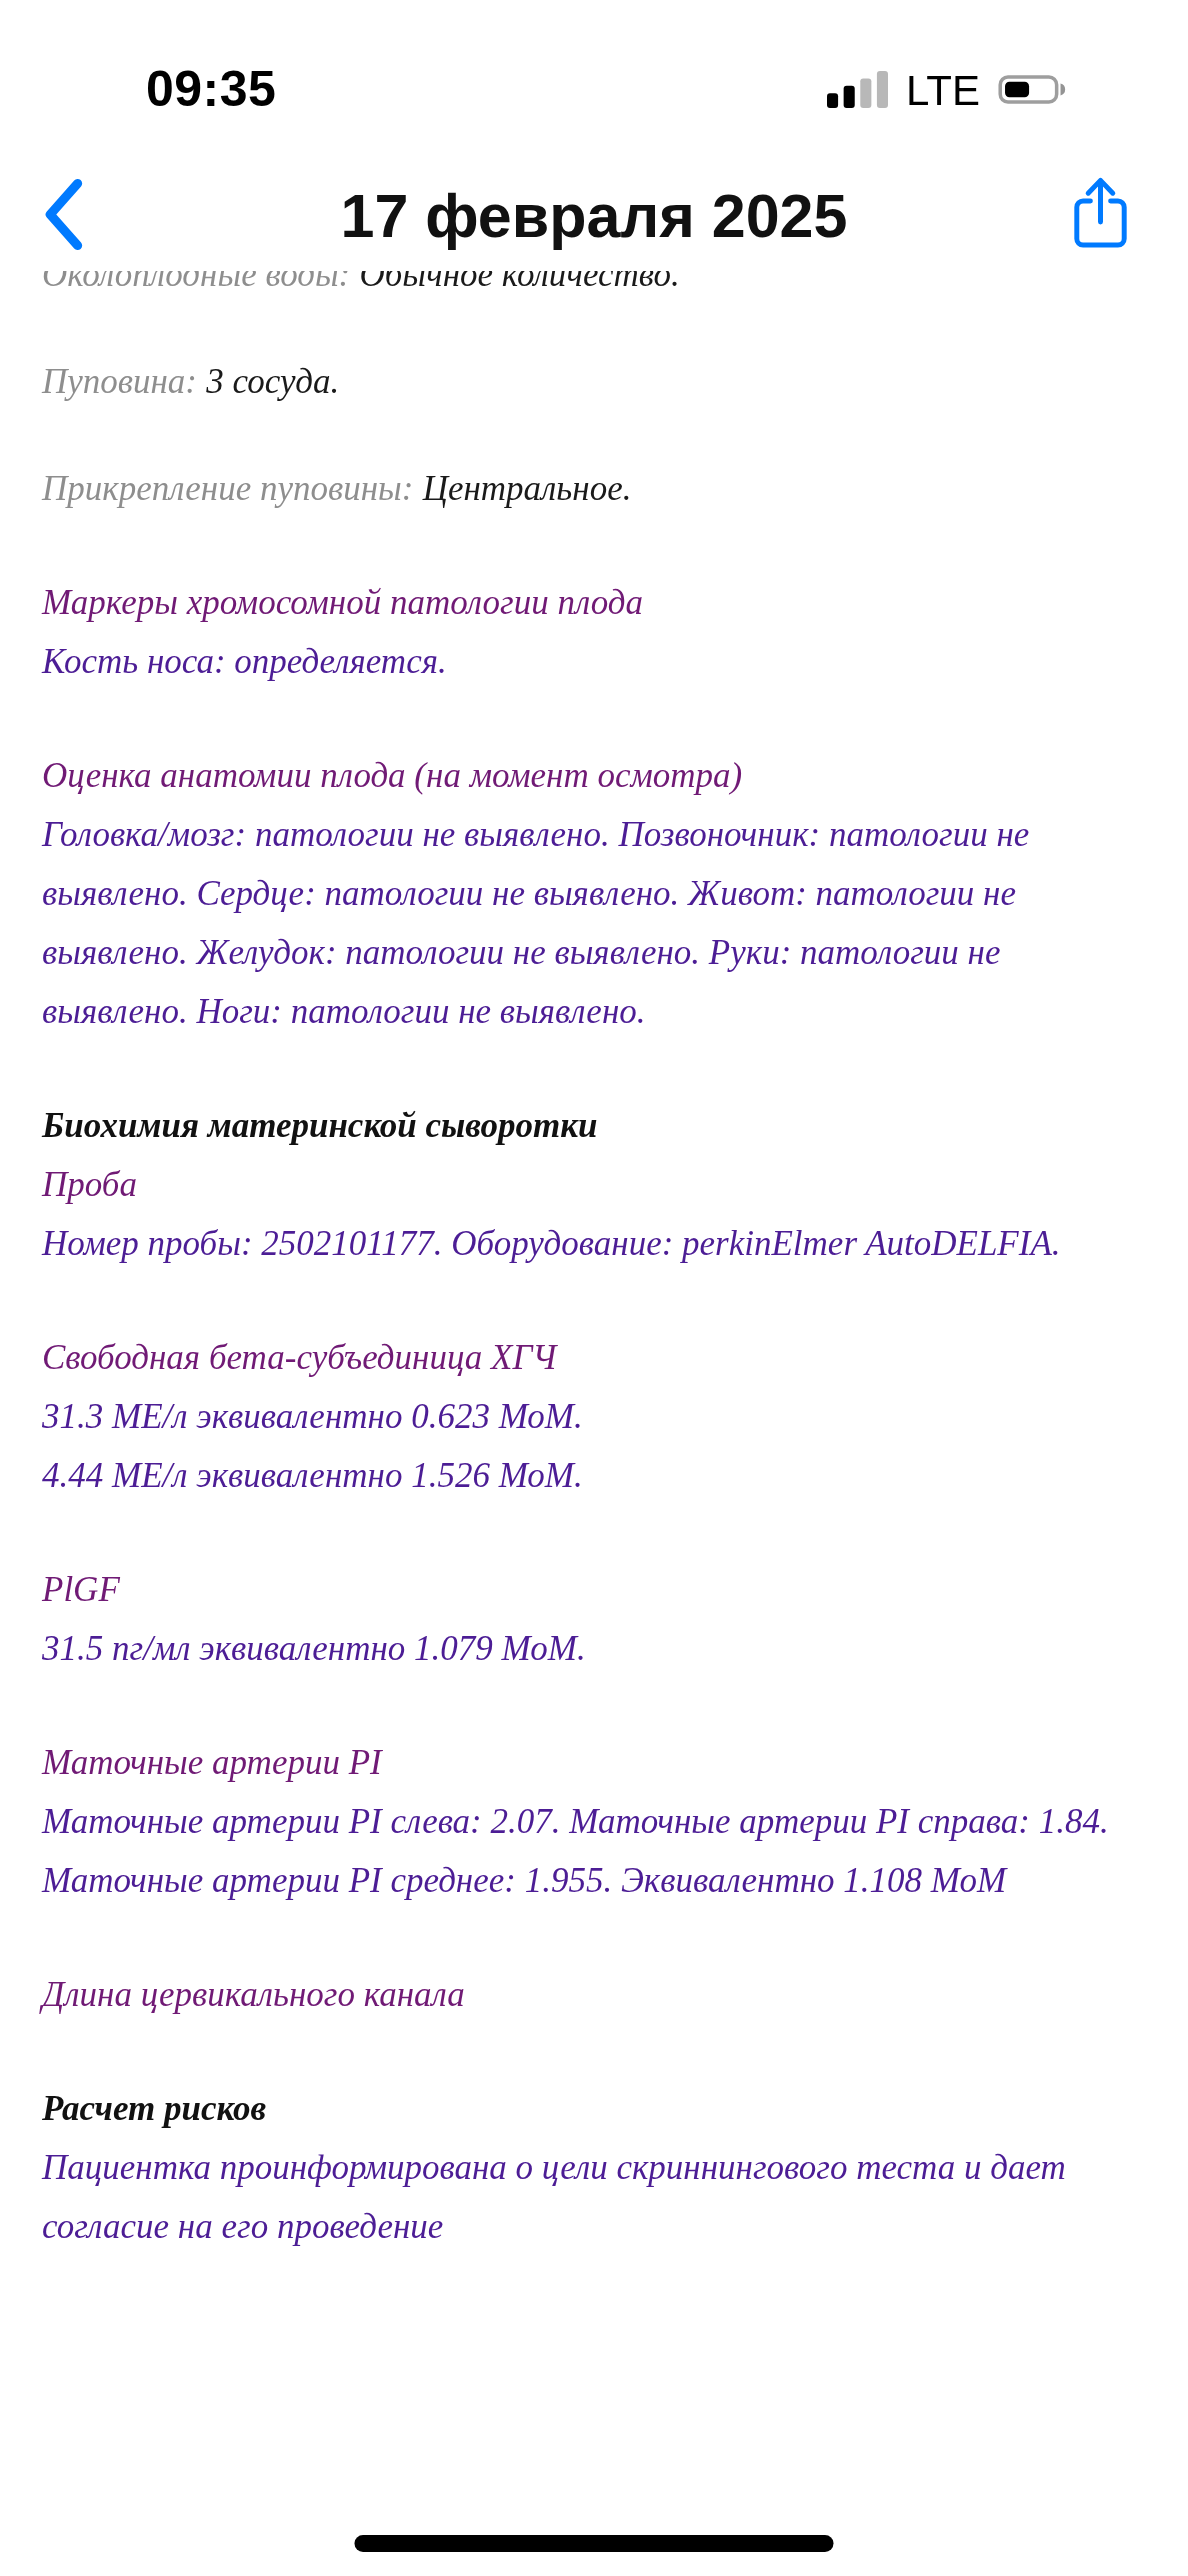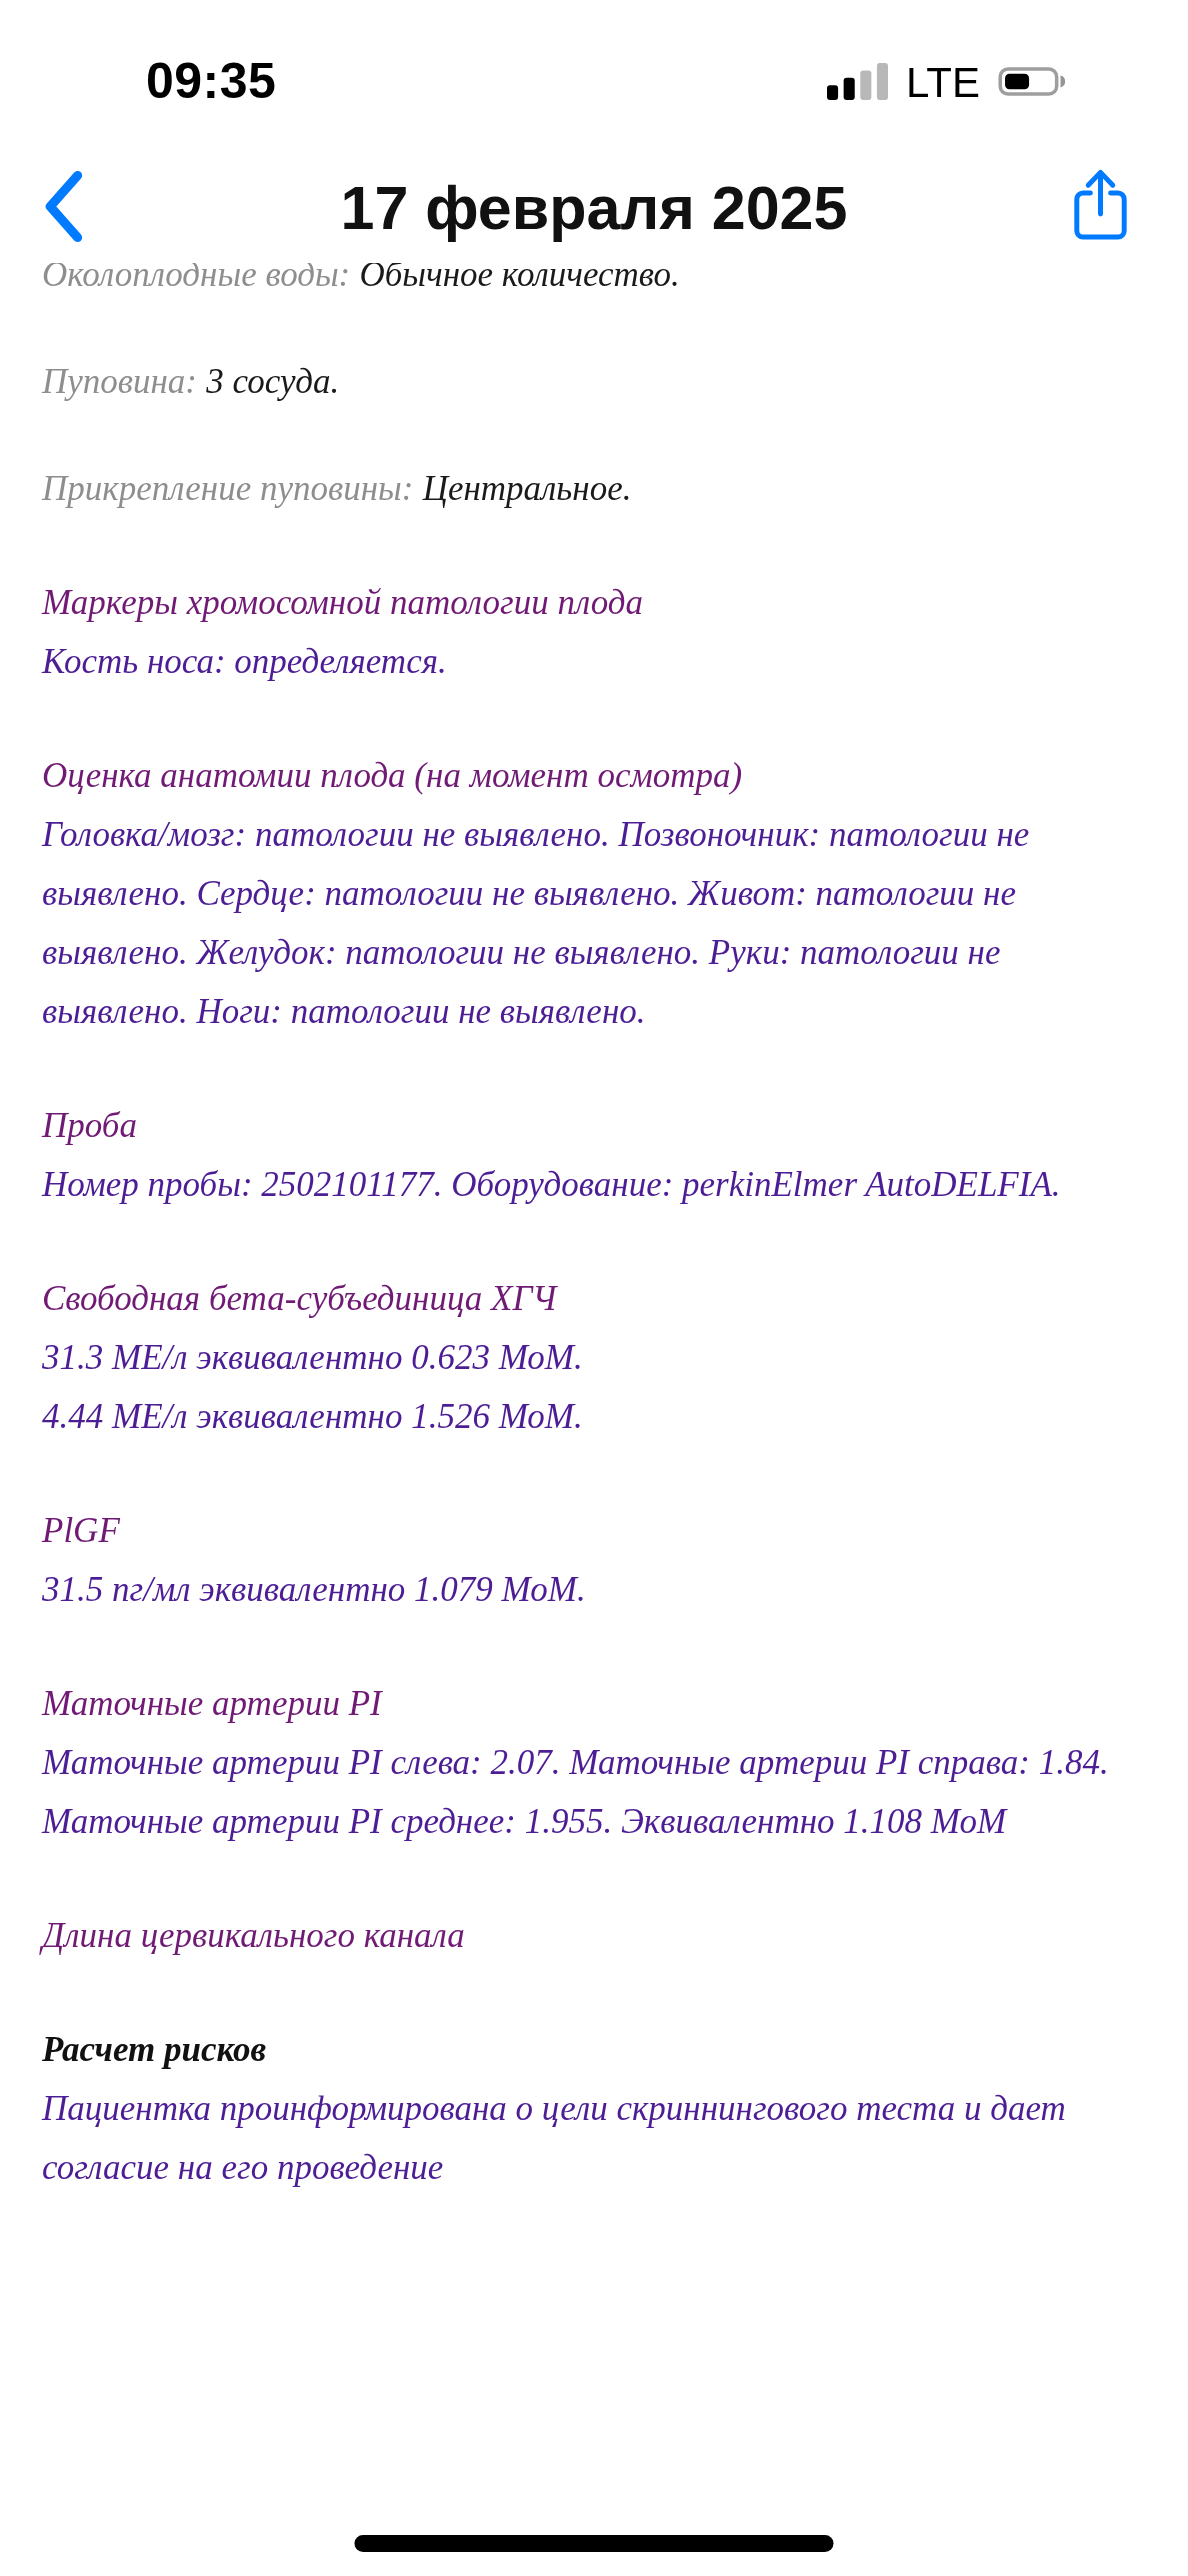--- a/index.html
+++ b/index.html
@@ -6,21 +6,21 @@
   html, body { width:1188px; height:2576px; }
   body {
     background:#ffffff;
     font-family:"Liberation Sans", sans-serif;
     position:relative;
     overflow:hidden;
   }
 
   
   header {
-    position:absolute; top:0; left:0; width:100%; height:263px;
+    position:absolute; top:8px; left:0; width:100%; height:263px;
     background:#ffffff; z-index:10;
   }
 
   .status-bar { position:absolute; top:0; left:0; width:100%; height:120px; }
   .time {
     position:absolute; left:146px; top:52px;
     font-size:50px; font-weight:700; color:#000; letter-spacing:0.5px;
   }
   .status-right {
     position:absolute; right:116px; top:59px;
@@ -71,20 +71,21 @@
   <p class="kv"><span class="lbl">Околоплодные воды:</span><span class="val">Обычное количество.</span></p>
   <p class="kv"><span class="lbl">Пуповина:</span><span class="val">3 сосуда.</span></p>
   <p class="kv"><span class="lbl">Прикрепление пуповины:</span><span class="val">Центральное.</span></p>
 
   <p class="h">Маркеры хромосомной патологии плода</p>
   <p class="b">Кость носа: определяется.</p>
 
   <p class="h">Оценка анатомии плода (на момент осмотра)</p>
   <p class="b">Головка/мозг: патологии не выявлено. Позвоночник: патологии не выявлено. Сердце: патологии не выявлено. Живот: патологии не выявлено. Желудок: патологии не выявлено. Руки: патологии не выявлено. Ноги: патологии не выявлено.</p>
 
+  <p class="hb">Биохимия материнской сыворотки</p>
   <p class="h">Проба</p>
   <p class="b">Номер пробы: 2502101177. Оборудование: perkinElmer AutoDELFIA.</p>
 
   <p class="h">Свободная бета-субъединица ХГЧ</p>
   <p class="b">31.3 МЕ/л эквивалентно 0.623 МоМ.</p>
 
   <p class="b">4.44 МЕ/л эквивалентно 1.526 МоМ.</p>
 
   <p class="h">PlGF</p>
   <p class="b">31.5 пг/мл эквивалентно 1.079 МоМ.</p>

